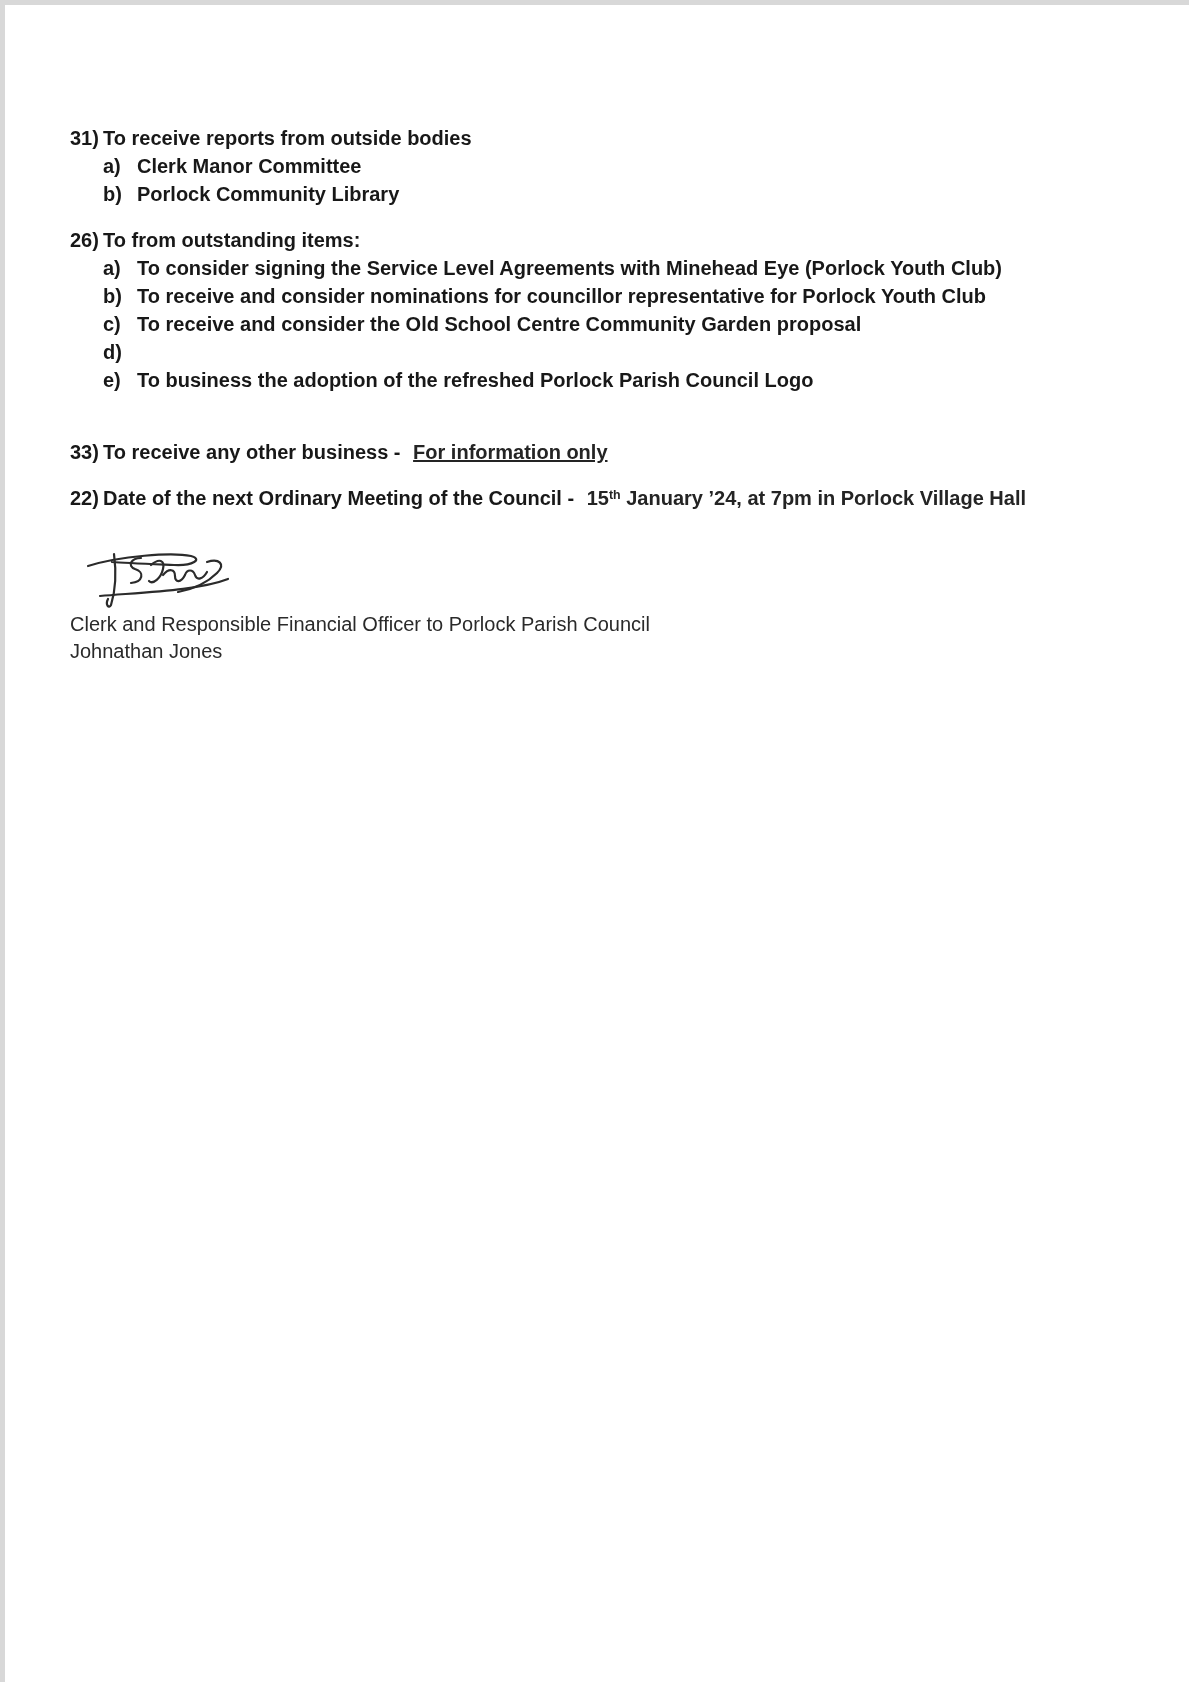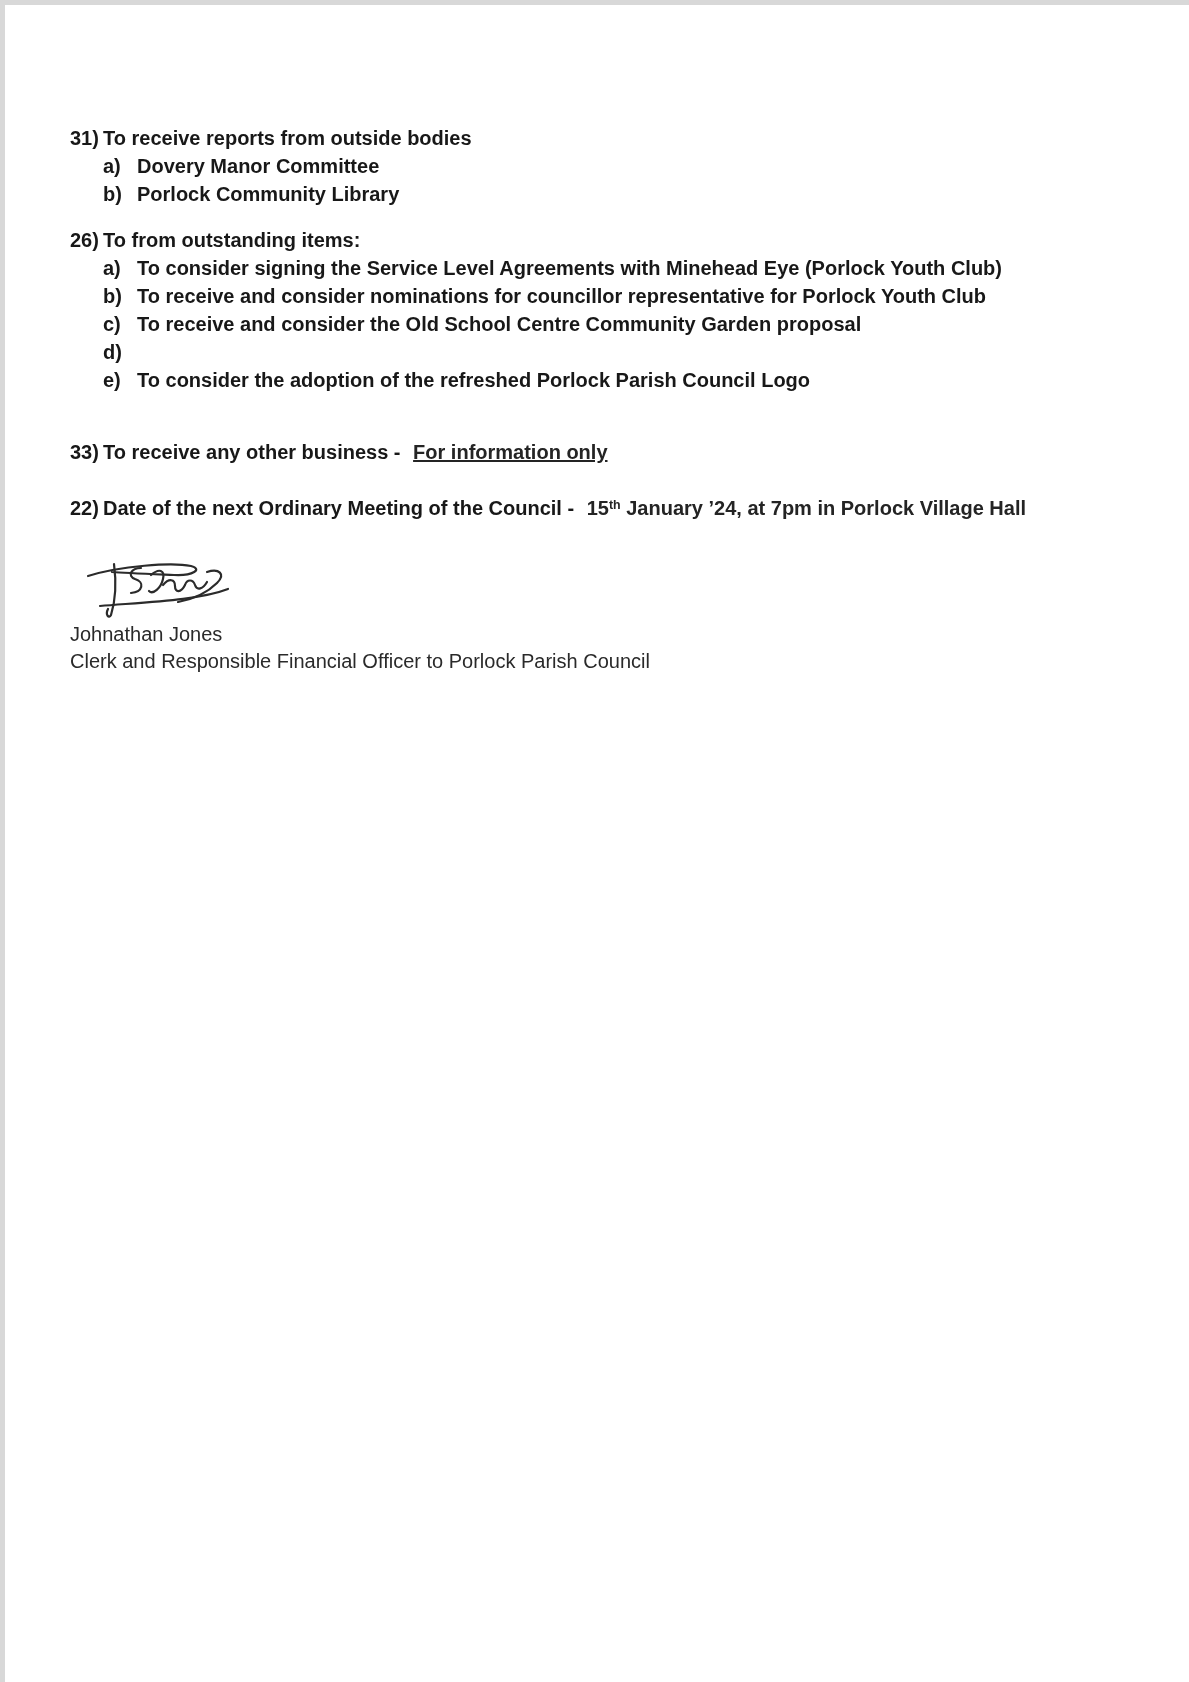--- a/index.html
+++ b/index.html
@@ -57,21 +57,21 @@
     flex: 0 0 34px;
     font-weight: 700;
     color: #181818;
   }
   .stext {
     font-weight: 700;
     color: #181818;
   }
   .gap-after-31 { margin-bottom: 18px; }
   .gap-after-32 { margin-bottom: 44px; }
-  .gap-after-33 { margin-bottom: 28px; }
+  .gap-after-33 { margin-bottom: 18px; }
   .mix-regular {
     font-weight: 700;
     color: #242424;
     margin-left: 7px;
   }
   .underlined {
     text-decoration: underline;
   }
   .sup {
     font-size: 62%;
@@ -99,21 +99,21 @@
 
 <div class="content">
 
   <div>
     <div class="item-row">
       <span class="num">31)</span>
       <span class="ititle">To receive reports from outside bodies</span>
     </div>
     <div class="sub-row">
       <span class="letter">a)</span>
-      <span class="stext">Dovery Manor Committee</span>
+      <span class="stext">Clerk Manor Committee</span>
     </div>
     <div class="sub-row gap-after-31">
       <span class="letter">b)</span>
       <span class="stext">Porlock Community Library</span>
     </div>
   </div>
 
   <div>
     <div class="item-row">
       <span class="num">26)</span>
@@ -129,21 +129,21 @@
     </div>
     <div class="sub-row">
       <span class="letter">c)</span>
       <span class="stext">To receive and consider the Old School Centre Community Garden proposal</span>
     </div>
     <div class="sub-row">
       <span class="letter">d)</span>
     </div>
     <div class="sub-row gap-after-32">
       <span class="letter">e)</span>
-      <span class="stext">To consider the adoption of the refreshed Porlock Parish Council Logo</span>
+      <span class="stext">To business the adoption of the refreshed Porlock Parish Council Logo</span>
     </div>
   </div>
 
   <div class="item-row gap-after-33">
     <span class="num">33)</span>
     <span>
       <span class="ititle">To receive any other business -</span>
       <span class="mix-regular underlined">For information only</span>
     </span>
   </div>
@@ -164,17 +164,17 @@
         <path d="M63 13 C 53 13, 49 21, 57 24 C 67 27, 65 37, 53 38"></path>
         <path d="M73 20 C 81 13, 87 15, 85 24 C 83 33, 75 40, 71 36"></path>
         <path d="M85 30 C 91 23, 97 24, 97 31 C 97 38, 103 38, 107 30 C 109 24, 115 24, 117 30 C 119 36, 125 34, 129 27"></path>
         <path d="M129 17 C 141 13, 148 19, 139 28 C 130 37, 116 44, 100 47"></path>
         <path d="M22 51 C 70 47, 122 45, 150 34"></path>
       </g>
     </svg>
   </div>
 
   <div class="sign-block">
+    <div>Clerk and Responsible Financial Officer to Porlock Parish Council</div>
     <div>Johnathan Jones</div>
-    <div>Clerk and Responsible Financial Officer to Porlock Parish Council</div>
   </div>
 
 </div>
 
 </body></html>

